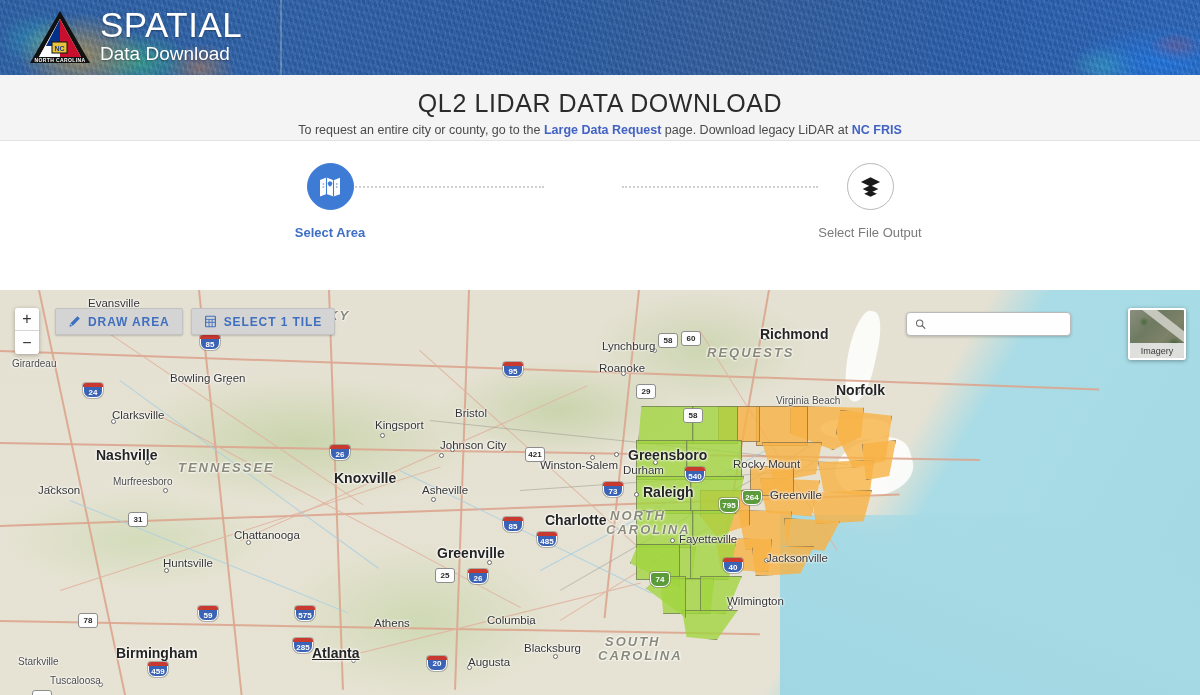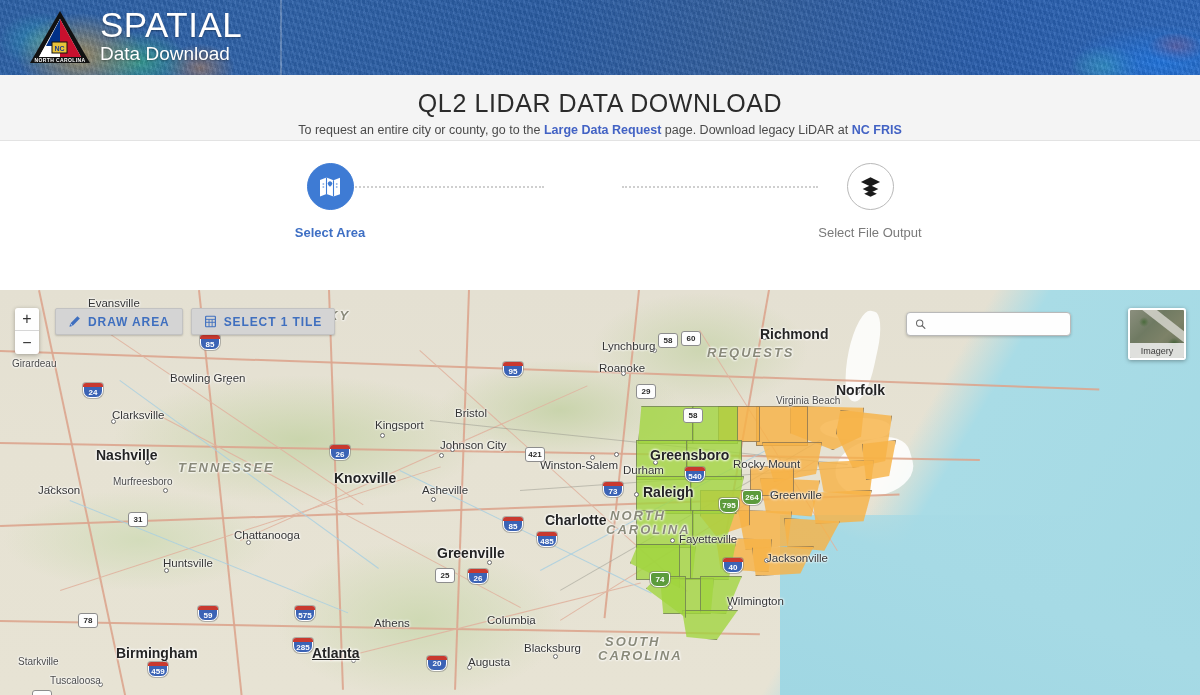--- a/index.html
+++ b/index.html
@@ -547,21 +547,21 @@
       <div class="map-label lbl-mid" style="left: 375px; top: 129px;">Kingsport</div>
       <div class="map-label lbl-mid" style="left: 440px; top: 149px;">Johnson City</div>
       <div class="map-label lbl-mid" style="left: 422px; top: 194px;">Asheville</div>
       <div class="map-label lbl-mid" style="left: 524px; top: 352px;">Blacksburg</div>
       <div class="map-label lbl-mid" style="left: 599px; top: 72px;">Roanoke</div>
       <div class="map-label lbl-mid" style="left: 602px; top: 50px;">Lynchburg</div>
       <div class="map-label lbl-major" style="left: 760px; top: 36px;">Richmond</div>
       <div class="map-label lbl-major" style="left: 836px; top: 92px;">Norfolk</div>
       <div class="map-label lbl-small" style="left: 760px; top: 105px; margin-left: 16px;">Virginia Beach</div>
       <div class="map-label lbl-mid" style="left: 540px; top: 169px;">Winston-Salem</div>
-      <div class="map-label lbl-major" style="left: 634px; top: 157px; padding-left: 16px;">Greensboro</div>
+      <div class="map-label lbl-major" style="left: 612px; top: 157px; padding-left: 16px;">Greensboro</div>
       <div class="map-label lbl-mid" style="left: 623px; top: 174px;">Durham</div>
       <div class="map-label lbl-major" style="left: 643px; top: 194px;">Raleigh</div>
       <div class="map-label lbl-mid" style="left: 733px; top: 168px;">Rocky Mount</div>
       <div class="map-label lbl-mid" style="left: 770px; top: 199px;">Greenville</div>
       <div class="map-label lbl-major" style="left: 545px; top: 222px;">Charlotte</div>
       <div class="map-label lbl-mid" style="left: 679px; top: 243px;">Fayetteville</div>
       <div class="map-label lbl-mid" style="left: 766px; top: 262px;">Jacksonville</div>
       <div class="map-label lbl-mid" style="left: 727px; top: 305px;">Wilmington</div>
       <div class="map-label lbl-major" style="left: 437px; top: 255px;">Greenville</div>
       <div class="map-label lbl-mid" style="left: 487px; top: 324px;">Columbia</div>

